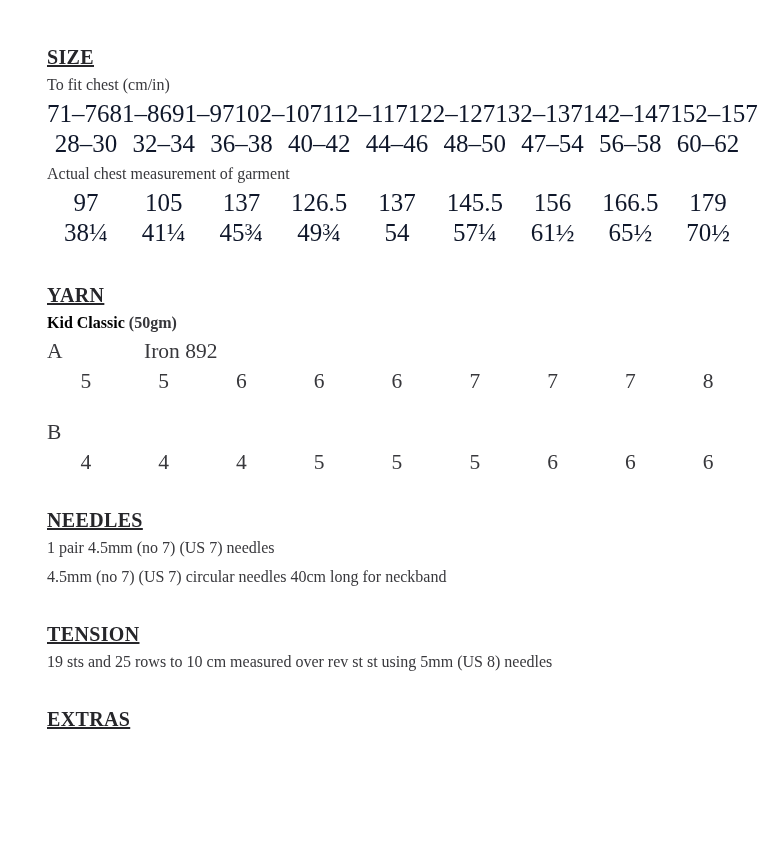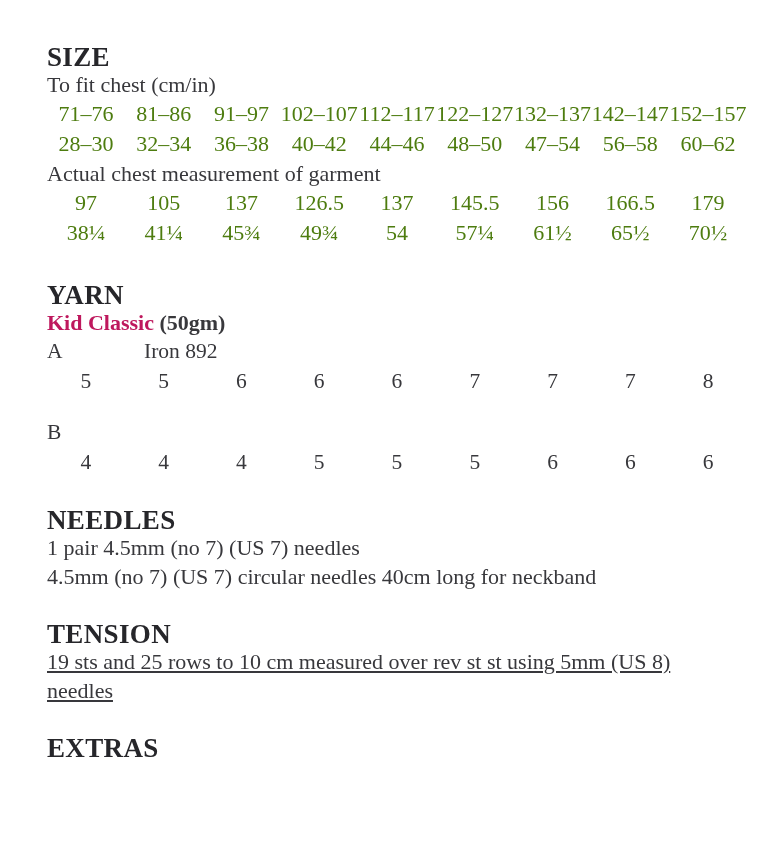--- a/index.html
+++ b/index.html
@@ -20,57 +20,57 @@
     width: 781px;
     height: 862px;
     box-sizing: border-box;
     padding: 44px 30px 0 47px;
     overflow: hidden;
   }
 
   
   .section-heading {
     font-weight: bold;
-    font-size: 27px;
+    font-size: 20px;
     letter-spacing: 0.35px;
     line-height: 26px;
     color: #26262a;
     margin: 0;
     white-space: nowrap;
+    text-decoration: underline;
   }
 
   .body-line {
-    font-size: 22px;
+    font-size: 16px;
     line-height: 29px;
     color: #38383c;
     margin: 0;
     white-space: nowrap;
   }
 
   .body-line.wrapline {
     white-space: normal;
-    text-decoration: underline;
   }
 
   .yarn-name {
     font-weight: bold;
-    color: #be185d;
+    color: #000000;
   }
   .yarn-weight {
     font-weight: bold;
   }
 
   
   .num-row {
     display: grid;
     grid-template-columns: repeat(9, 1fr);
     width: 700px;
-    font-size: 22px;
+    font-size: 25px;
     line-height: 30px;
-    color: #4d7c0f;
+    color: #0f172a;
   }
   .num-row > span {
     text-align: center;
     white-space: nowrap;
   }
 
   .ball-row {
     display: grid;
     grid-template-columns: repeat(9, 1fr);
     width: 700px;

